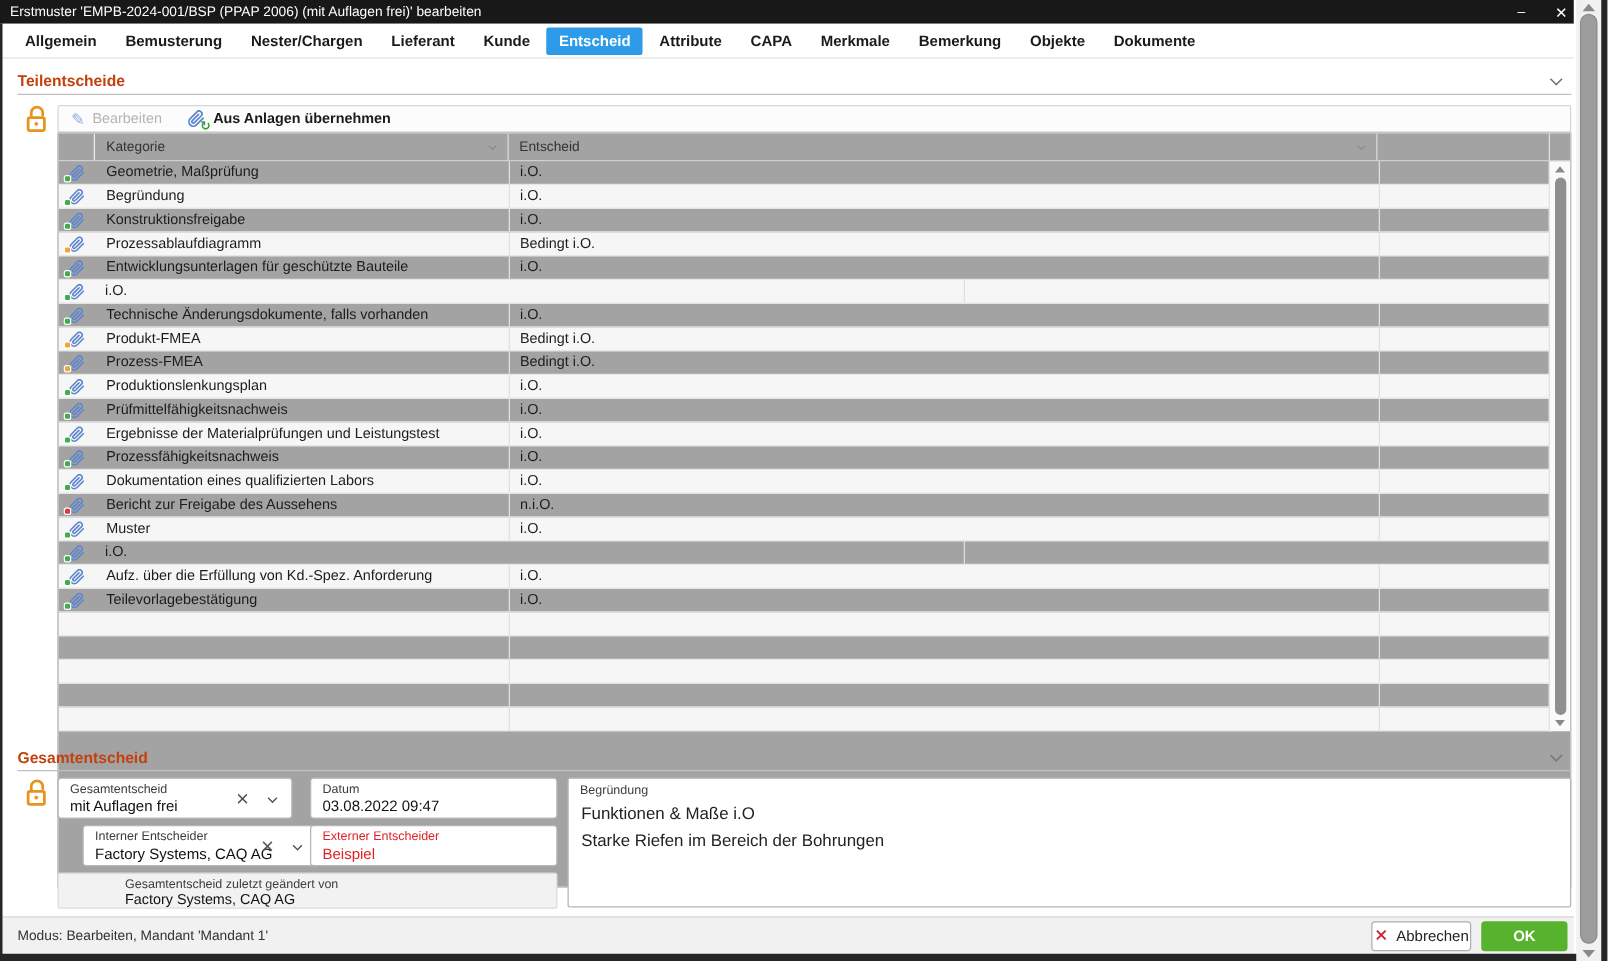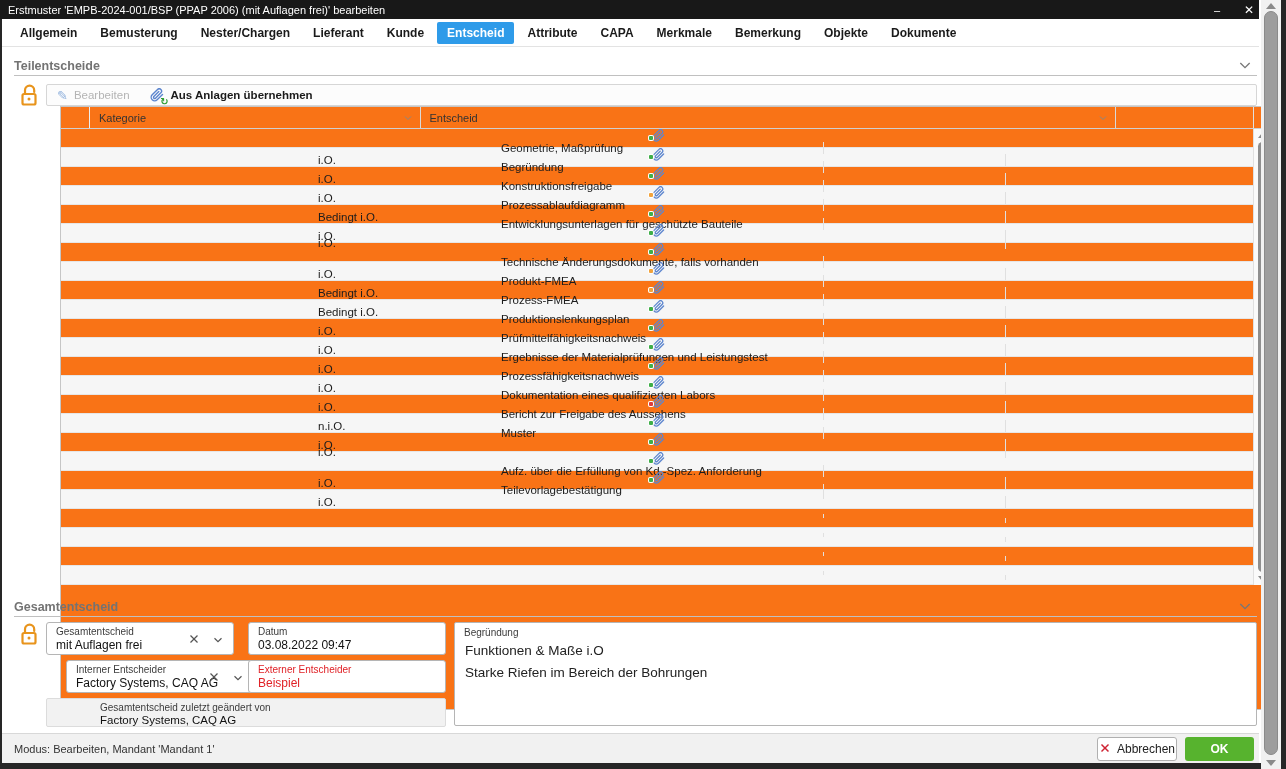--- a/index.html
+++ b/index.html
@@ -28,21 +28,21 @@
   .arr.up{top:3px;border-bottom:6px solid #8a8a8a;}
   .arr.down{bottom:3px;border-top:6px solid #8a8a8a;}
 
   
   .tabbar{left:2px;top:19px;width:1257px;height:28px;background:#fff;border-bottom:1px solid #e3e3e3;
     display:flex;align-items:center;padding-left:8px;}
   .tab{font-size:12px;font-weight:700;padding:4px 10px;margin-right:3px;border-radius:2px;white-space:nowrap;}
   .tab.active{background:var(--tab-blue);color:#fff;}
 
   
-  .section-title{font-size:12.5px;font-weight:700;color:#737373;}
+  .section-title{font-size:12.5px;font-weight:700;color:#c2410c;}
   .sh-chev{position:absolute;}
   .sh-chev svg{width:16px;height:16px;}
   .hr{height:1px;background:#c0c0c0;}
 
   
   .lock svg{width:22px;height:24px;}
   .lock path,.lock rect{stroke:var(--lock-orange);}
   .lock circle{fill:var(--lock-orange);}
 
   
@@ -50,32 +50,32 @@
     border-radius:2px;display:flex;align-items:center;padding-left:10px;gap:20px;}
   .tb-btn{display:flex;align-items:center;gap:6px;font-size:11.5px;}
   .tb-btn.disabled{color:#b4b4b4;}
   .tb-btn.enabled{color:#1a1a1a;font-weight:700;}
   .pencil{color:#8fb0dc;font-size:13px;line-height:1;}
   .attach-wrap{position:relative;width:15px;height:15px;}
   .attach-wrap .clip{width:14px;height:14px;}
   .refresh-badge{position:absolute;right:-4px;bottom:-4px;font-size:10px;font-weight:700;color:#2e9e33;line-height:1;}
 
   
-  .table{left:46px;top:106px;width:1211px;height:604px;border:1px solid #c6c6c6;background:#f97316;margin-left:14px;}
+  .table{left:46px;top:106px;width:1211px;height:604px;border:1px solid #c6c6c6;background:#a3a3a3;}
   .thead{display:flex;height:22px;border-bottom:1px solid #cfcfcf;font-size:11px;color:#333;}
   .th{display:flex;align-items:center;justify-content:space-between;padding:0 6px;}
   .th-icon{width:29px;border-right:1px solid #ececec;}
   .th-kat{width:332px;border-right:1px solid #d9d9d9;padding-left:9px;}
   .th-ent{width:696px;border-right:1px solid #d9d9d9;padding-left:8px;}
   .th-rest{width:137px;}
   .th-sbcap{width:17px;border-left:1px solid #e0e0e0;}
   .th svg{width:12px;height:12px;flex:none;}
 
   .tbody{position:absolute;left:0;top:22px;width:1194px;height:456px;}
-  .trow{display:flex;height:19px;border-bottom:1px solid #e6e6e6;align-items:center;font-size:11.5px;color:#1c1c1c;flex-direction:column;}
+  .trow{display:flex;height:19px;border-bottom:1px solid #e6e6e6;align-items:center;font-size:11.5px;color:#1c1c1c;}
   .trow.alt{background:#f6f6f6;}
   .c{height:100%;display:flex;align-items:center;}
   .c-icon{width:29px;justify-content:center;position:relative;}
   .c-kat{width:332px;border-right:1px solid #e0e0e0;padding-left:9px;}
   .c-ent{width:696px;border-right:1px solid #e0e0e0;padding-left:8px;}
   .c-rest{width:137px;}
   .clip{width:13px;height:13px;}
   .clip path{stroke:var(--clip-blue);fill:none;stroke-width:2.4;stroke-linecap:round;}
   .dot{position:absolute;left:5px;bottom:2px;width:4px;height:4px;border-radius:1px;box-shadow:0 0 0 1px #fff;}
 

